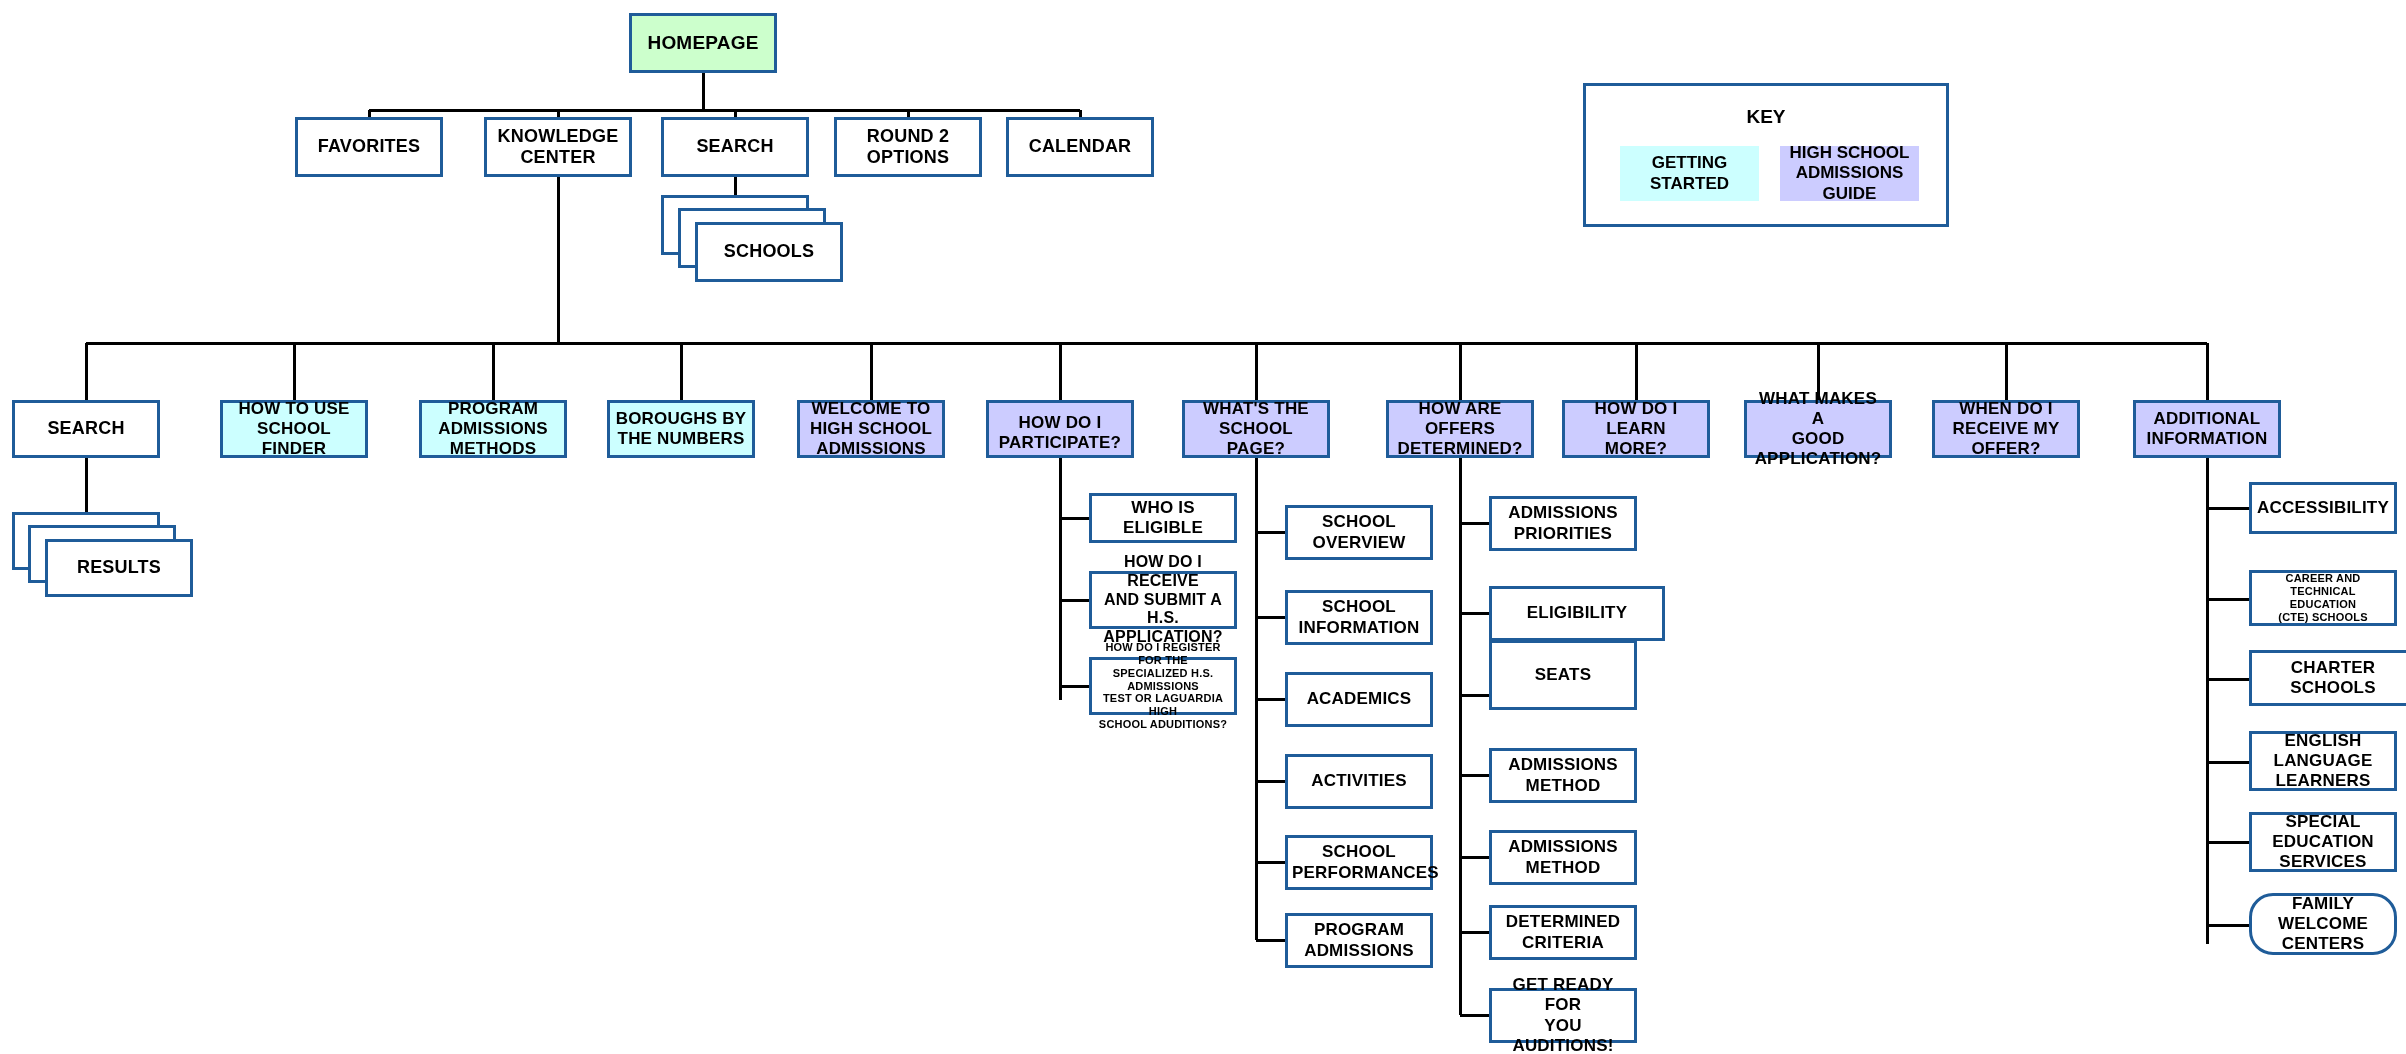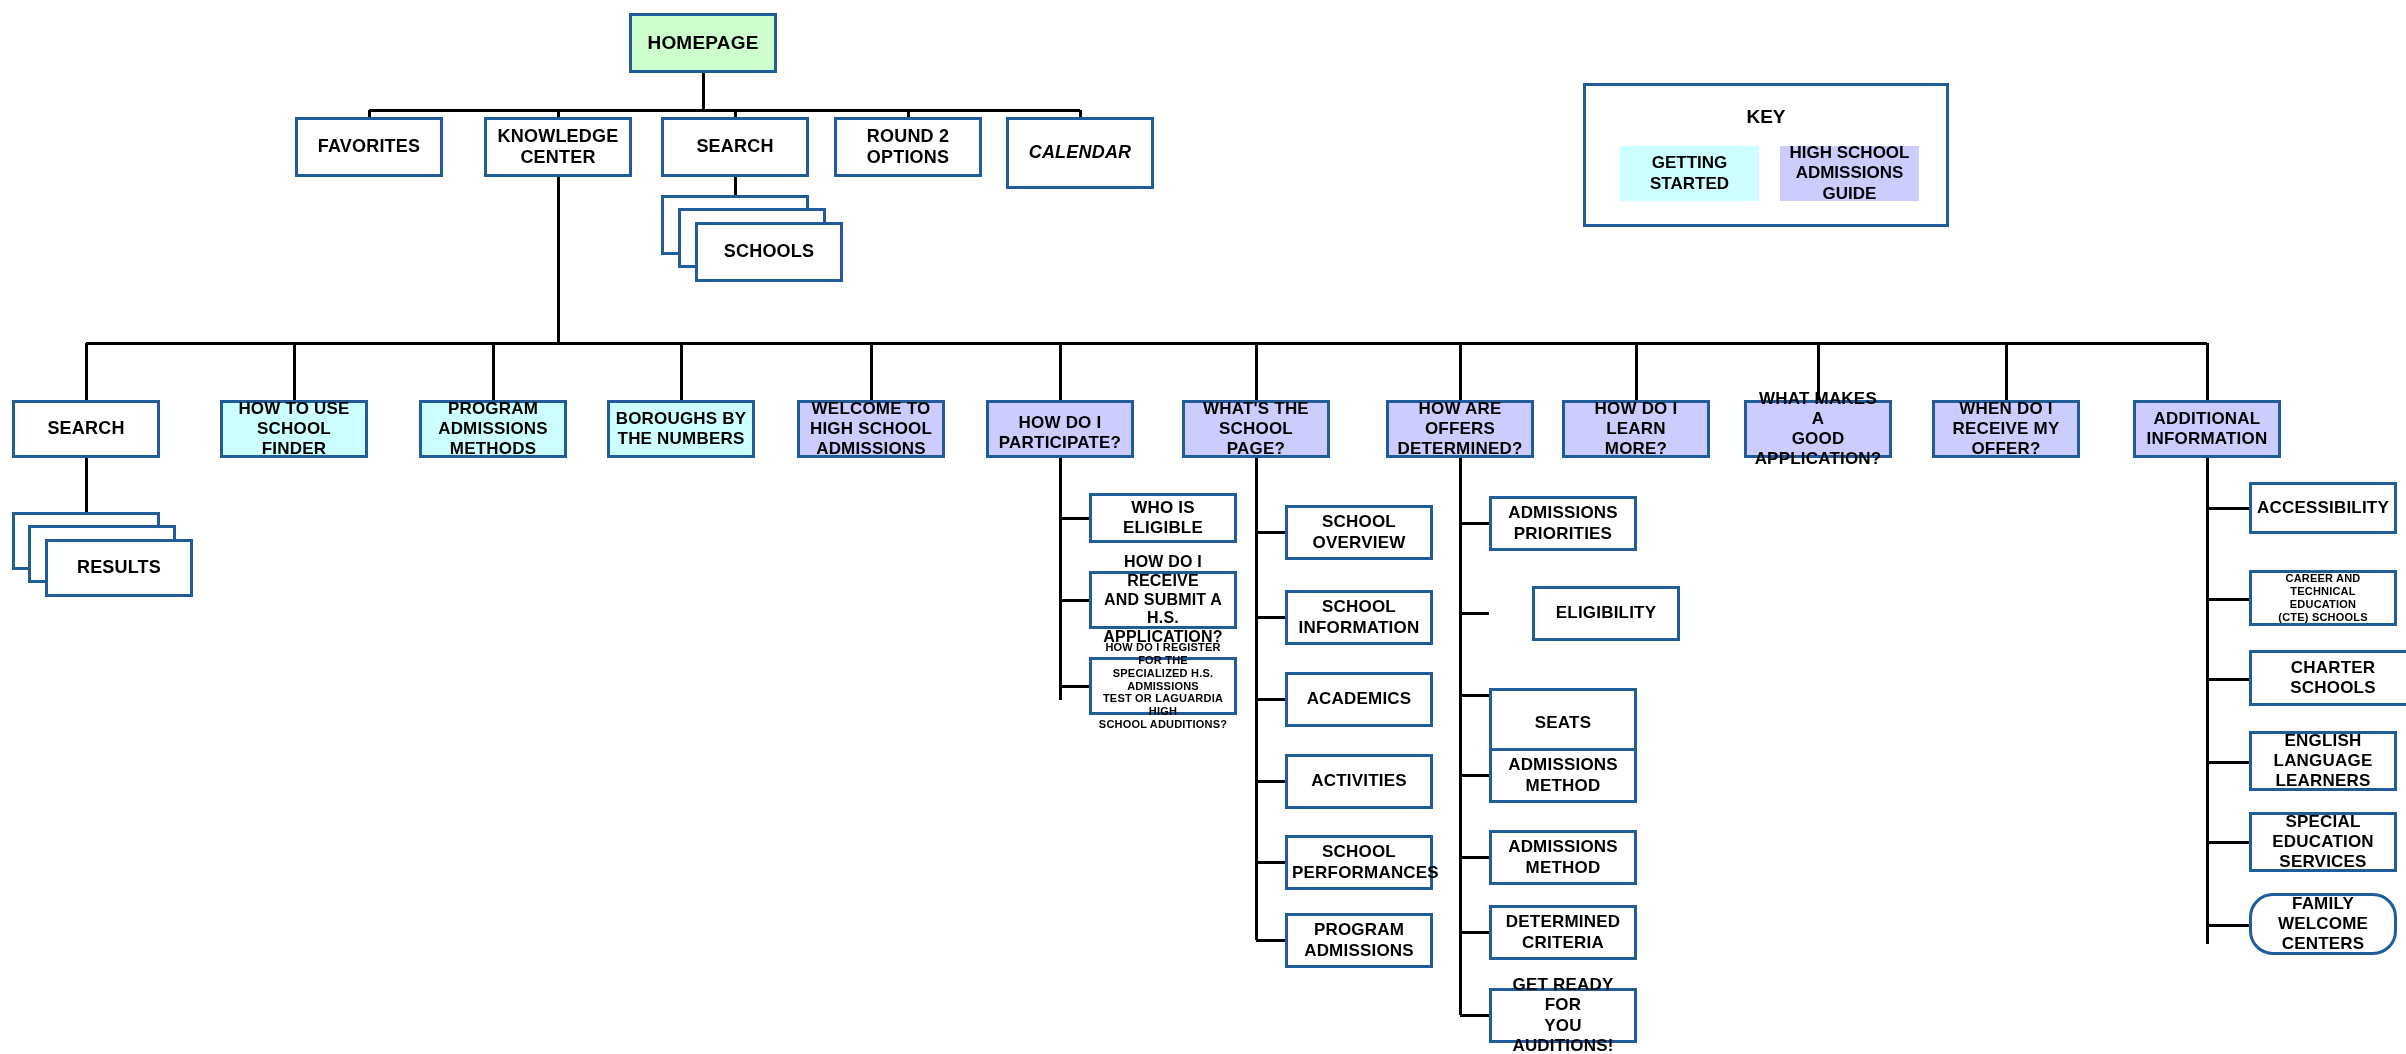--- a/index.html
+++ b/index.html
@@ -171,21 +171,21 @@
     <span class="lbl">KNOWLEDGE
 CENTER</span>
   </div>
   <div class="node fill-white fs-lg" style="left:661px; top:117px; width:148px; height:60px;">
     <span class="lbl">SEARCH</span>
   </div>
   <div class="node fill-white fs-lg" style="left:834px; top:117px; width:148px; height:60px;">
     <span class="lbl">ROUND 2
 OPTIONS</span>
   </div>
-  <div class="node fill-white fs-lg" style="left:1006px; top:117px; width:148px; height:72px;font-style:italic;">
+  <div class="node fill-white fs-lg" style="left:1006px; top:117px; width:148px; height:60px;">
     <span class="lbl">CALENDAR</span>
   </div>
 
   <div class="stack-layer" style="left:661px; top:195px; width:148px; height:60px;"></div>
   <div class="stack-layer" style="left:678px; top:208px; width:148px; height:60px;"></div>
   <div class="node fill-white fs-lg" style="left:695px; top:222px; width:148px; height:60px;">
     <span class="lbl">SCHOOLS</span>
   </div>
 
   <div id="key-box" style="left:1583px; top:83px; width:366px; height:144px;">
@@ -294,24 +294,24 @@
   </div>
   <div class="node fill-white fs-md" style="left:1285px; top:913px; width:148px; height:55px;">
     <span class="lbl">PROGRAM
 ADMISSIONS</span>
   </div>
 
   <div class="node fill-white fs-md" style="left:1489px; top:496px; width:148px; height:55px;">
     <span class="lbl">ADMISSIONS
 PRIORITIES</span>
   </div>
-  <div class="node fill-white fs-md" style="left:1489px; top:586px; width:148px; height:55px;margin-left:43px;">
+  <div class="node fill-white fs-md" style="left:1489px; top:586px; width:176px; height:55px;">
     <span class="lbl">ELIGIBILITY</span>
   </div>
-  <div class="node fill-white fs-md" style="left:1489px; top:688px; width:148px; height:70px;">
+  <div class="node fill-white fs-md" style="left:1489px; top:640px; width:148px; height:70px;">
     <span class="lbl">SEATS</span>
   </div>
   <div class="node fill-white fs-md" style="left:1489px; top:748px; width:148px; height:55px;">
     <span class="lbl">ADMISSIONS
 METHOD</span>
   </div>
   <div class="node fill-white fs-md" style="left:1489px; top:830px; width:148px; height:55px;">
     <span class="lbl">ADMISSIONS
 METHOD</span>
   </div>

